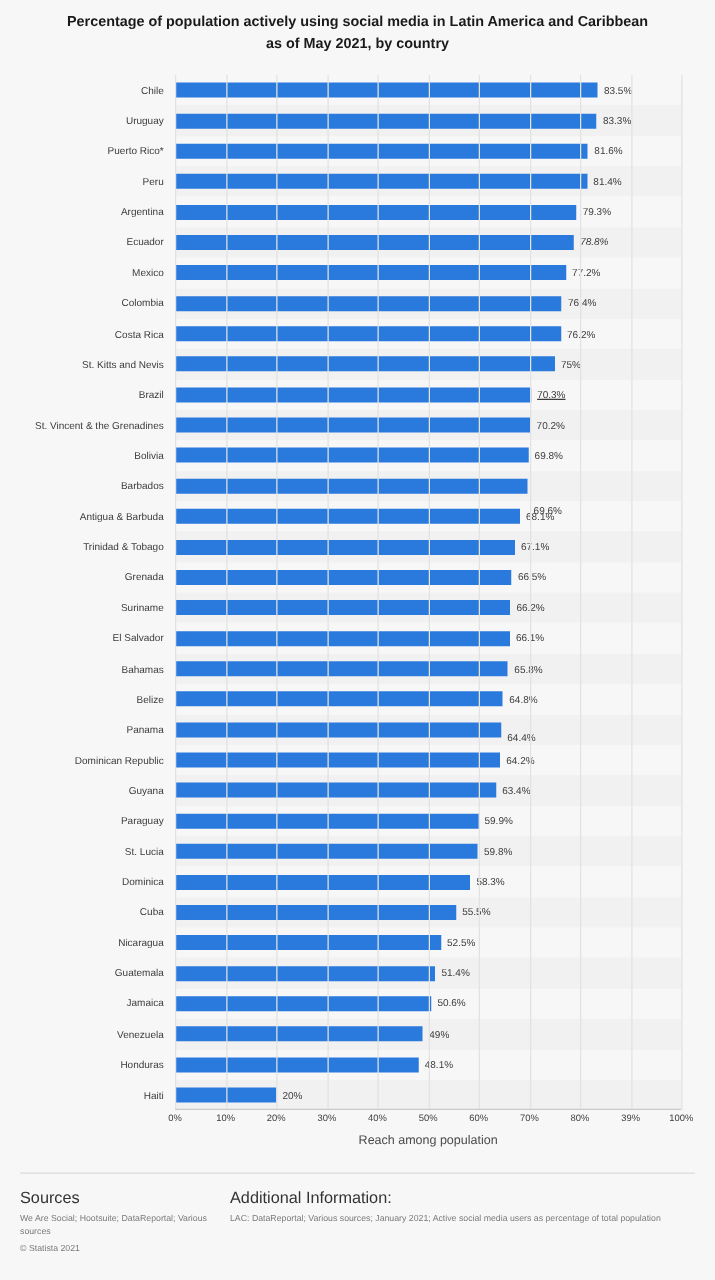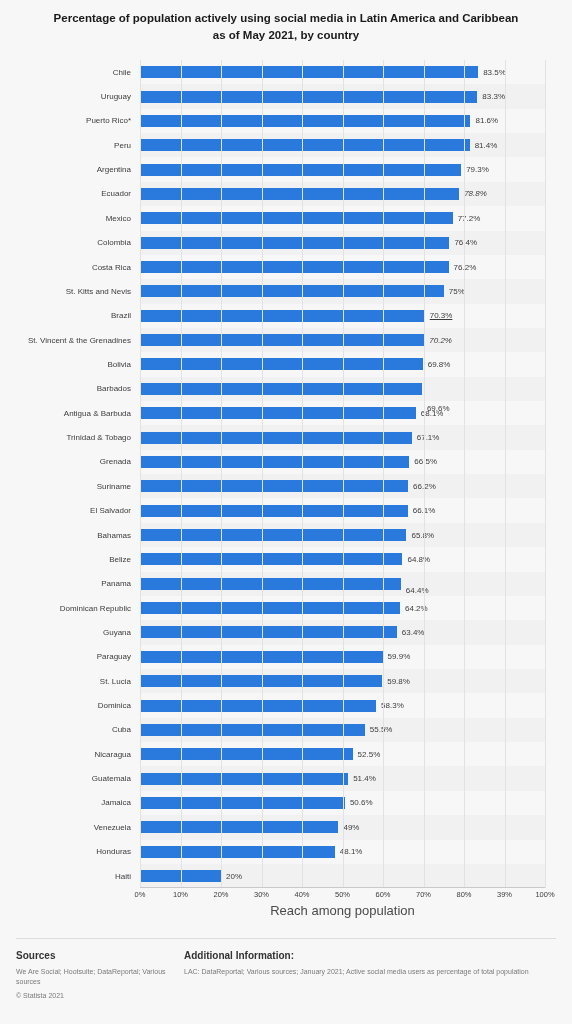--- a/index.html
+++ b/index.html
@@ -111,21 +111,21 @@
     font-size: 7.5px;
     color: #3c3c3c;
     transform: translateX(-50%);
     white-space: nowrap;
   }
   .xaxis-title {
     position: absolute;
     left: 0; right: 0;
     bottom: -30px;
     text-align: center;
-    font-size: 13px;
+    font-size: 10px;
     color: #4a4a4a;
   }
 
   .footer {
     position: absolute;
     left: 0;
     top: 950px;
     width: 572px;
     box-sizing: border-box;
     padding: 0 16px;
@@ -137,22 +137,22 @@
     top: -12px;
     height: 1px;
     background: #dcdcdc;
   }
   .footer-cols {
     display: flex;
   }
   .footer-col-left { width: 168px; }
   .footer-col-right { flex: 1; }
   .footer-head {
-    font-size: 10px;
-    font-weight: bold;
+    font-size: 13px;
+    font-weight: normal;
     color: #333;
     margin-bottom: 6px;
   }
   .footer-text {
     font-size: 7px;
     color: #7a7a7a;
     line-height: 1.45;
   }
   .copyright {
     font-size: 7px;
@@ -224,21 +224,21 @@
             <div class="bar-value" style="left: calc(75% + 5px);">75%</div>
           </div>
           <div class="row">
             <div class="row-label">Brazil</div>
             <div class="bar" style="width: 70.3%;"></div>
             <div class="bar-value" style="left: calc(70.3% + 5px); text-decoration: underline;">70.3%</div>
           </div>
           <div class="row alt">
             <div class="row-label">St. Vincent &amp; the Grenadines</div>
             <div class="bar" style="width: 70.2%;"></div>
-            <div class="bar-value" style="left: calc(70.2% + 5px); font-style: italic;">70.2%</div>
+            <div class="bar-value" style="left: calc(70.2% + 5px);">70.2%</div>
           </div>
           <div class="row">
             <div class="row-label">Bolivia</div>
             <div class="bar" style="width: 69.8%;"></div>
             <div class="bar-value" style="left: calc(69.8% + 5px);">69.8%</div>
           </div>
           <div class="row alt">
             <div class="row-label">Barbados</div>
             <div class="bar" style="width: 69.6%;"></div>
             <div class="bar-value" style="left: calc(69.6% + 5px); margin-top: 40px;">69.6%</div>

